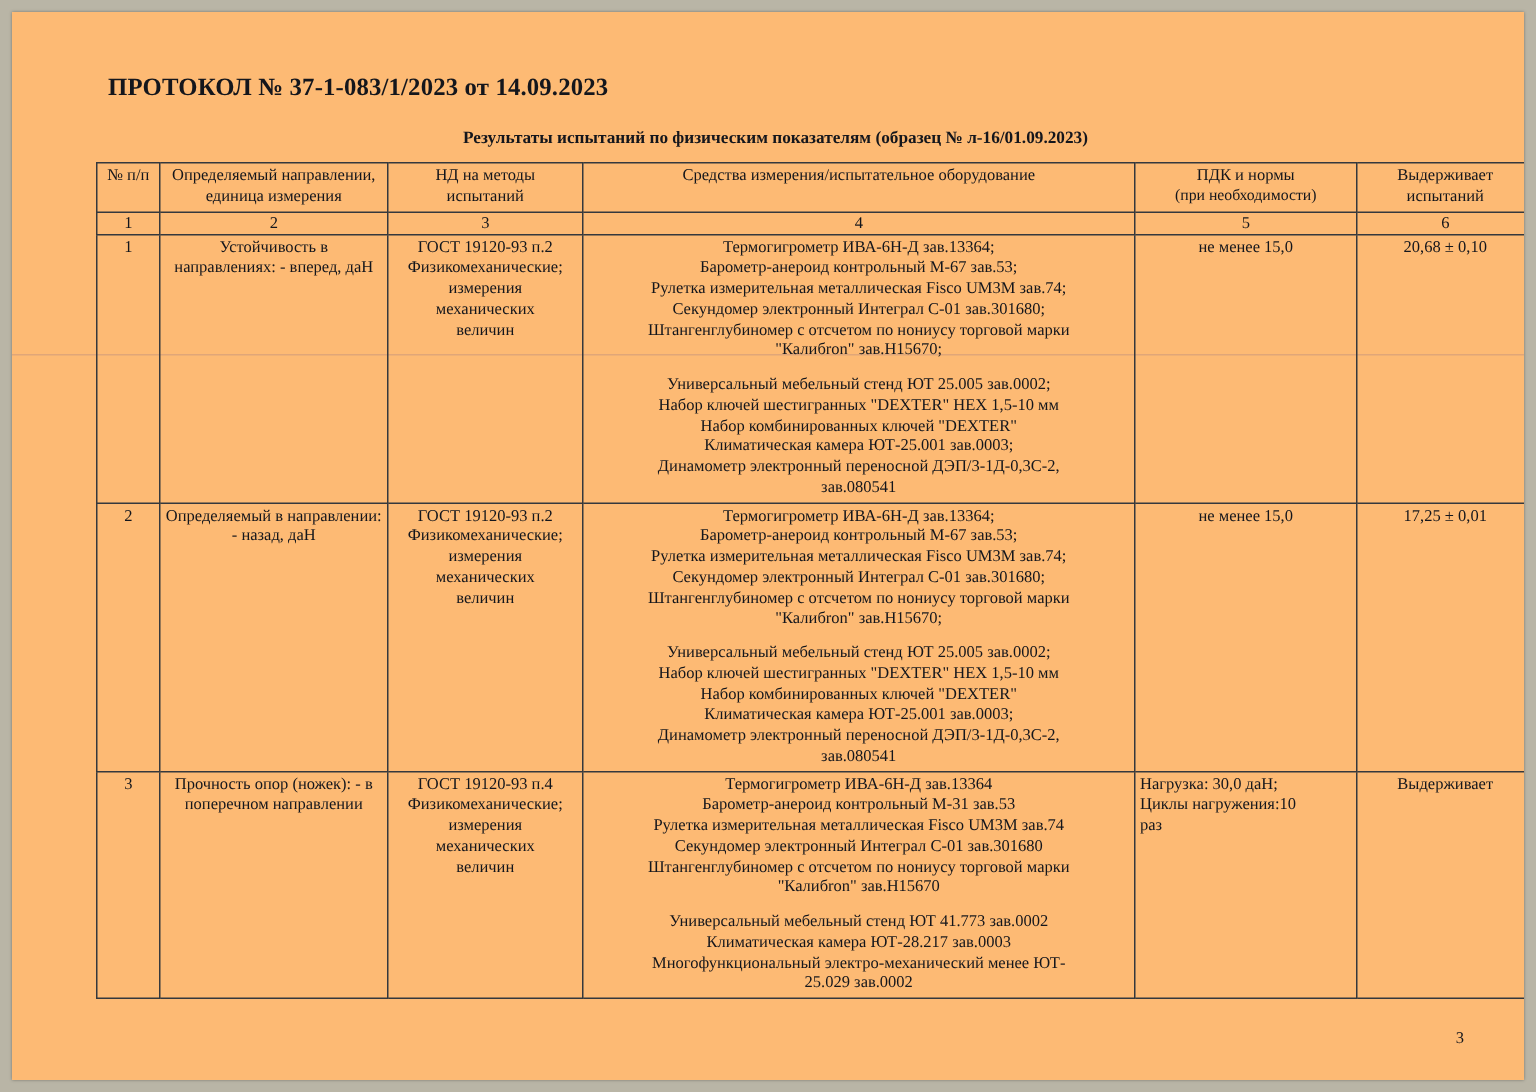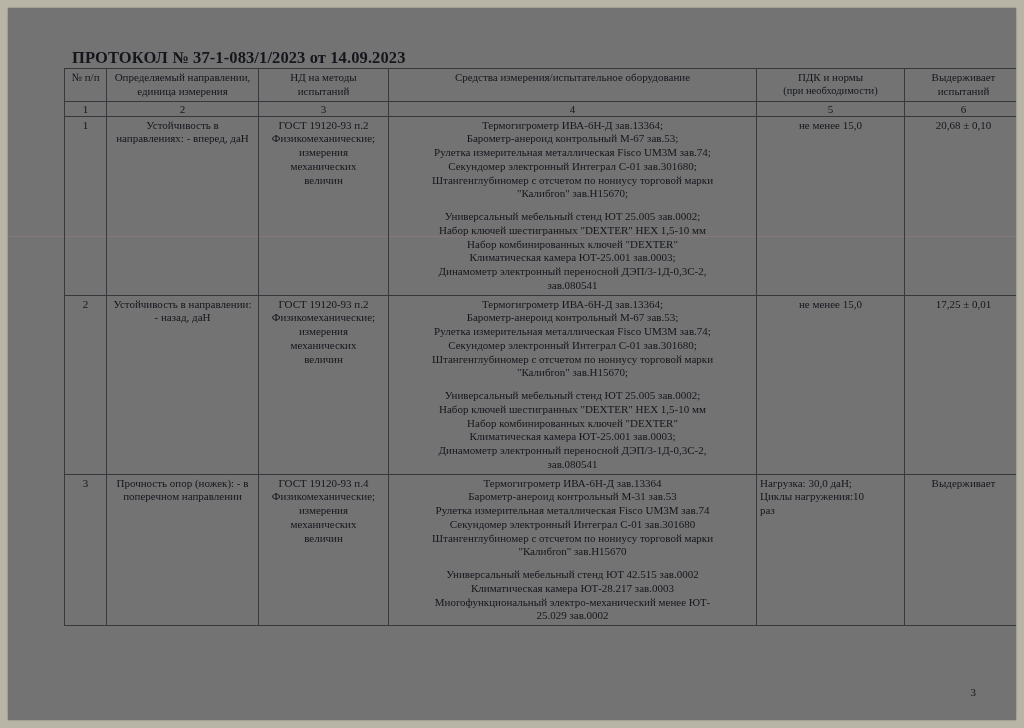--- a/index.html
+++ b/index.html
@@ -12,21 +12,21 @@
     height: 728px;
     overflow: hidden;
     font-family: "Liberation Serif", serif;
   }
   .page {
     position: absolute;
     left: 8px;
     top: 8px;
     width: 1008px;
     height: 712px;
-    background: #737373;
+    background: #fdba74;
     box-shadow: 0 0 2px rgba(0,0,0,0.35);
     overflow: hidden;
   }
   .page-inner {
     padding: 34px 46px 0 56px;
     position: relative;
     height: 100%;
     box-sizing: border-box;
   }
   .doc-title {
@@ -103,20 +103,21 @@
   }
 </style>
 </head>
 <body>
 
 <div class="page">
   <div class="fold"></div>
   <div class="page-inner">
 
     <div class="doc-title">ПРОТОКОЛ № 37-1-083/1/2023 от 14.09.2023</div>
+    <div class="doc-subtitle">Результаты испытаний по физическим показателям (образец № л-16/01.09.2023)</div>
 
     <table class="protocol">
       <colgroup>
         <col class="c-num">
           <col class="c-ind">
           <col class="c-nd">
           <col class="c-equip">
           <col class="c-pdk">
           <col class="c-res">
       </colgroup>
@@ -187,21 +188,21 @@
             <span class="line">не менее 15,0</span>
           </td>
           <td class="center cellpad">
             <span class="line">20,68 ± 0,10</span>
           </td>
         </tr>
 
         <tr>
           <td class="center cellpad">2</td>
           <td class="center cellpad">
-            <span class="line">Устойчивость в направлении:</span>
+            <span class="line">Определяемый в направлении:</span>
             <span class="line">- назад, даН</span>
           </td>
           <td class="center cellpad">
             <span class="line">ГОСТ 19120-93 п.2</span>
             <span class="line">Физикомеханические;</span>
             <span class="line">измерения</span>
             <span class="line">механических</span>
             <span class="line">величин</span>
           </td>
           <td class="center cellpad">
@@ -239,21 +240,21 @@
             <span class="line">механических</span>
             <span class="line">величин</span>
           </td>
           <td class="center cellpad">
             <span class="line">Термогигрометр ИВА-6Н-Д зав.13364</span>
             <span class="line">Барометр-анероид контрольный М-31 зав.53</span>
             <span class="line">Рулетка измерительная металлическая Fisco UM3M зав.74</span>
             <span class="line">Секундомер электронный Интеграл С-01 зав.301680</span>
             <span class="line">Штангенглубиномер с отсчетом по нониусу торговой марки</span>
             <span class="line">"Калибron" зав.Н15670</span>
-            <span class="line block-gap">Универсальный мебельный стенд ЮТ 42.515 зав.0002</span>
+            <span class="line block-gap">Универсальный мебельный стенд ЮТ 41.773 зав.0002</span>
             <span class="line">Климатическая камера ЮТ-28.217 зав.0003</span>
             <span class="line">Многофункциональный электро-механический менее ЮТ-</span>
             <span class="line">25.029 зав.0002</span>
           </td>
           <td class="cellpad pdk-left">
             <span class="line">Нагрузка: 30,0 даН;</span>
             <span class="line">Циклы нагружения:10</span>
             <span class="line">раз</span>
           </td>
           <td class="center cellpad">

